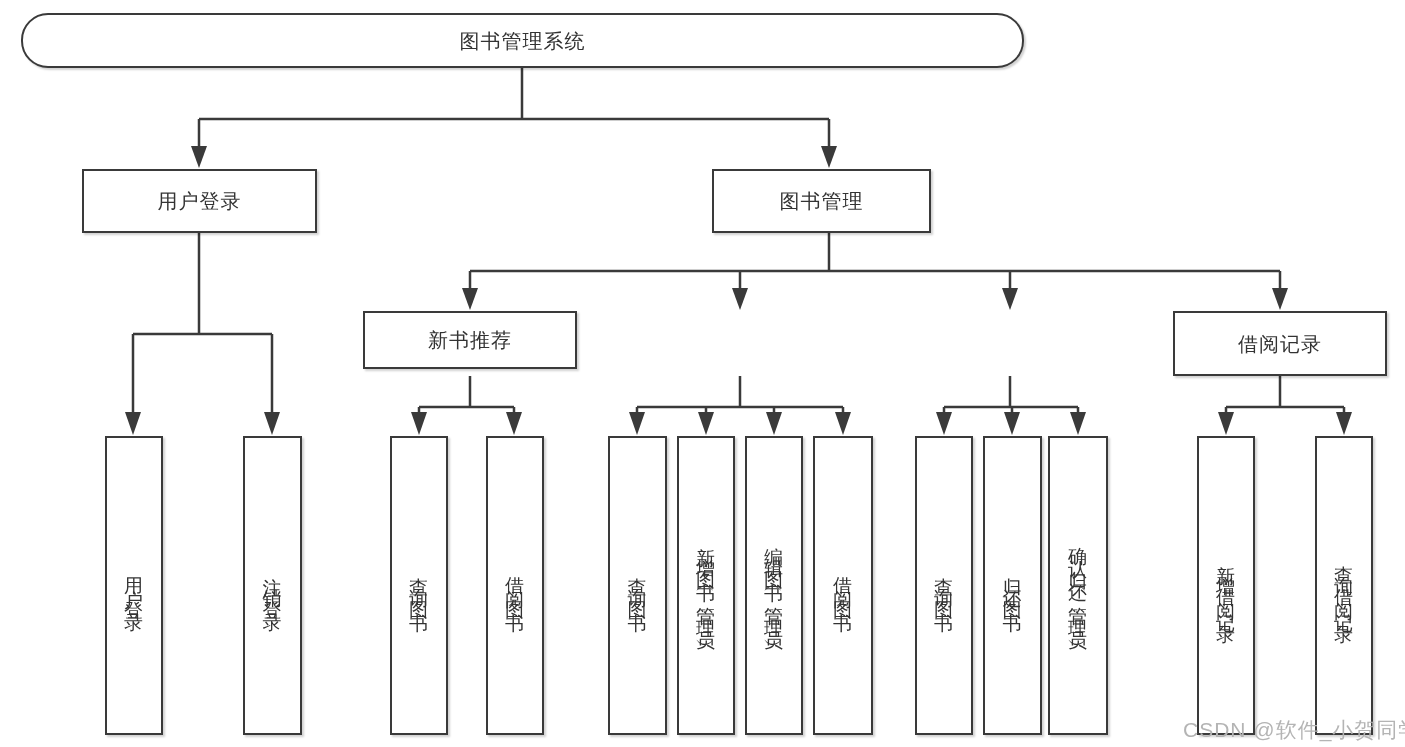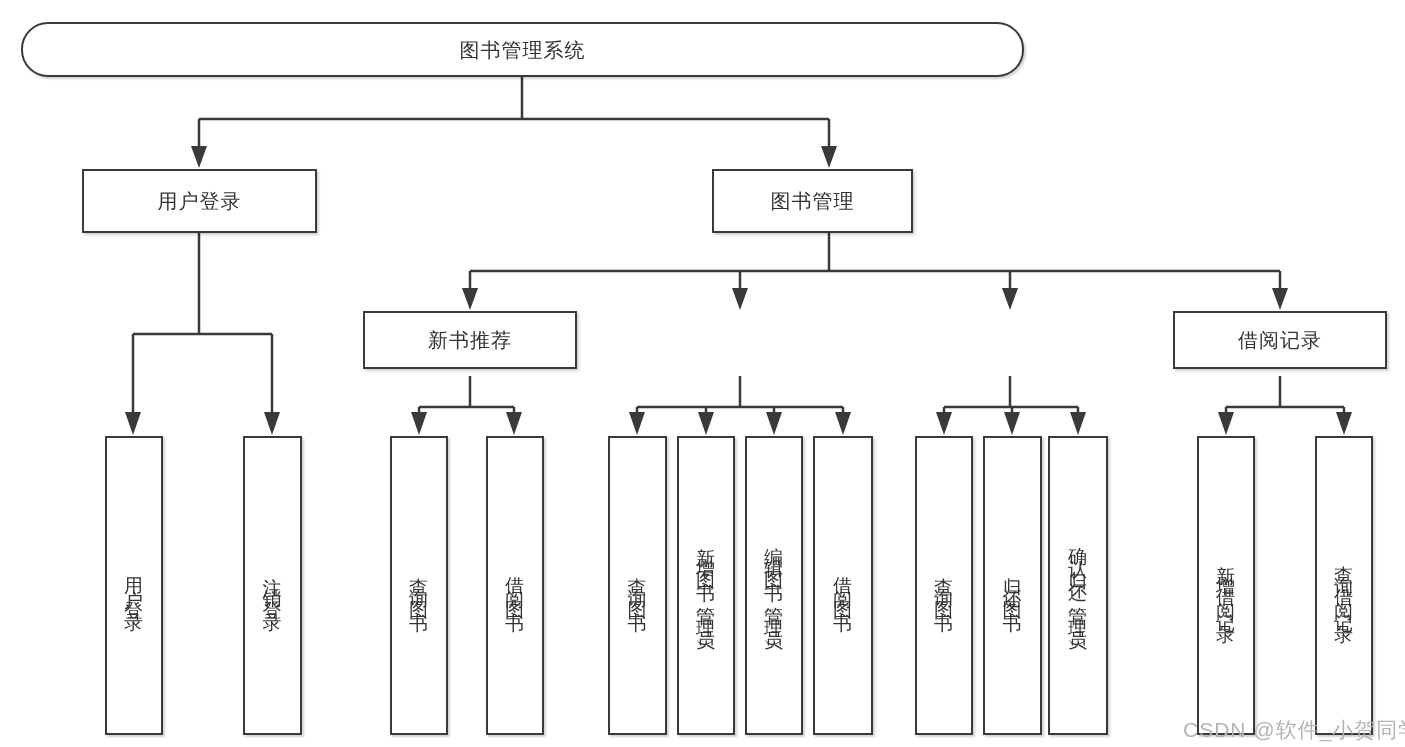--- a/index.html
+++ b/index.html
@@ -111,35 +111,35 @@
 
       <polygon points="936,412 952,412 944,435"></polygon>
       <polygon points="1004,412 1020,412 1012,435"></polygon>
       <polygon points="1070,412 1086,412 1078,435"></polygon>
 
       <polygon points="1218,412 1234,412 1226,435"></polygon>
       <polygon points="1336,412 1352,412 1344,435"></polygon>
     </g>
   </svg>
 
-  <div class="node hnode" style="left:21px; top:22px; width:1003px; height:55px;border-radius:27px;">
+  <div class="node hnode" style="left:21px; top:13px; width:1003px; height:55px;border-radius:27px;">
     <span>图书管理系统</span>
   </div>
 
   <div class="node hnode" style="left:82px; top:169px; width:235px; height:64px;">
     <span>用户登录</span>
   </div>
-  <div class="node hnode" style="left:712px; top:169px; width:201px; height:64px;">
+  <div class="node hnode" style="left:712px; top:169px; width:219px; height:64px;">
     <span>图书管理</span>
   </div>
 
   <div class="node hnode" style="left:363px; top:311px; width:214px; height:58px;">
     <span>新书推荐</span>
   </div>
-  <div class="node hnode" style="left:1173px; top:311px; width:214px; height:58px;">
+  <div class="node hnode" style="left:1173px; top:311px; width:214px; height:65px;">
     <span>借阅记录</span>
   </div>
 
   <div class="node vnode" style="left:105px; width:58px;">
     <span>用户登录</span>
   </div>
   <div class="node vnode" style="left:243px; width:59px;">
     <span>注销登录</span>
   </div>
 

